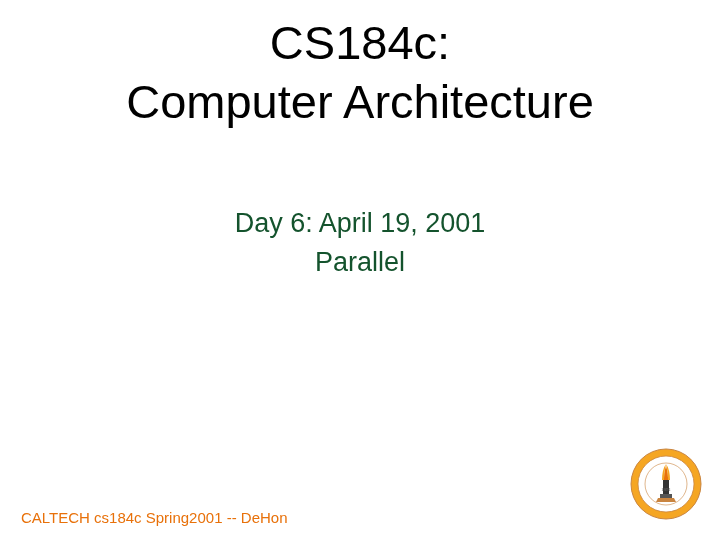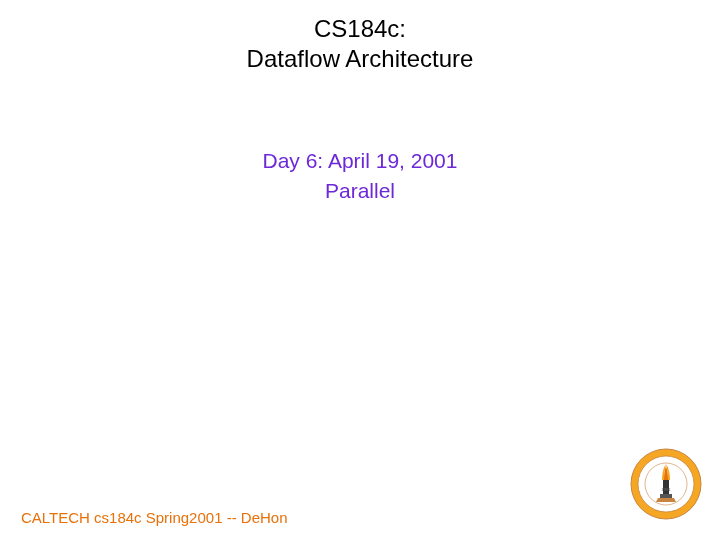--- a/index.html
+++ b/index.html
@@ -12,29 +12,29 @@
       height: 540px;
       background: #ffffff;
       position: relative;
       font-family: Arial, Helvetica, sans-serif;
       overflow: hidden;
     }
     .title-block {
       text-align: center;
       padding-top: 14px;
       color: #000000;
-      font-size: 24px;
+      font-size: 47px;
       line-height: 1.25;
       font-weight: 400;
     }
     .subtitle-block {
       text-align: center;
       margin-top: 72px;
-      color: #6d28d9;
-      font-size: 21px;
+      color: #14532d;
+      font-size: 27px;
       line-height: 1.45;
       font-weight: 400;
     }
     .footer-text {
       position: absolute;
       bottom: 14px;
       left: 21px;
       color: #e8710a;
       font-size: 15px;
       font-weight: 400;
@@ -45,21 +45,21 @@
       right: 18px;
       width: 72px;
       height: 72px;
     }
   </style>
 </head>
 <body>
 
 <div class="title-block">
   <div>CS184c:</div>
-  <div>Dataflow Architecture</div>
+  <div>Computer Architecture</div>
 </div>
 
 <div class="subtitle-block">
   <div>Day 6:  April 19, 2001</div>
   <div>Parallel</div>
 </div>
 
 <div class="footer-text">CALTECH cs184c Spring2001 -- DeHon</div>
 
 <div class="logo">

